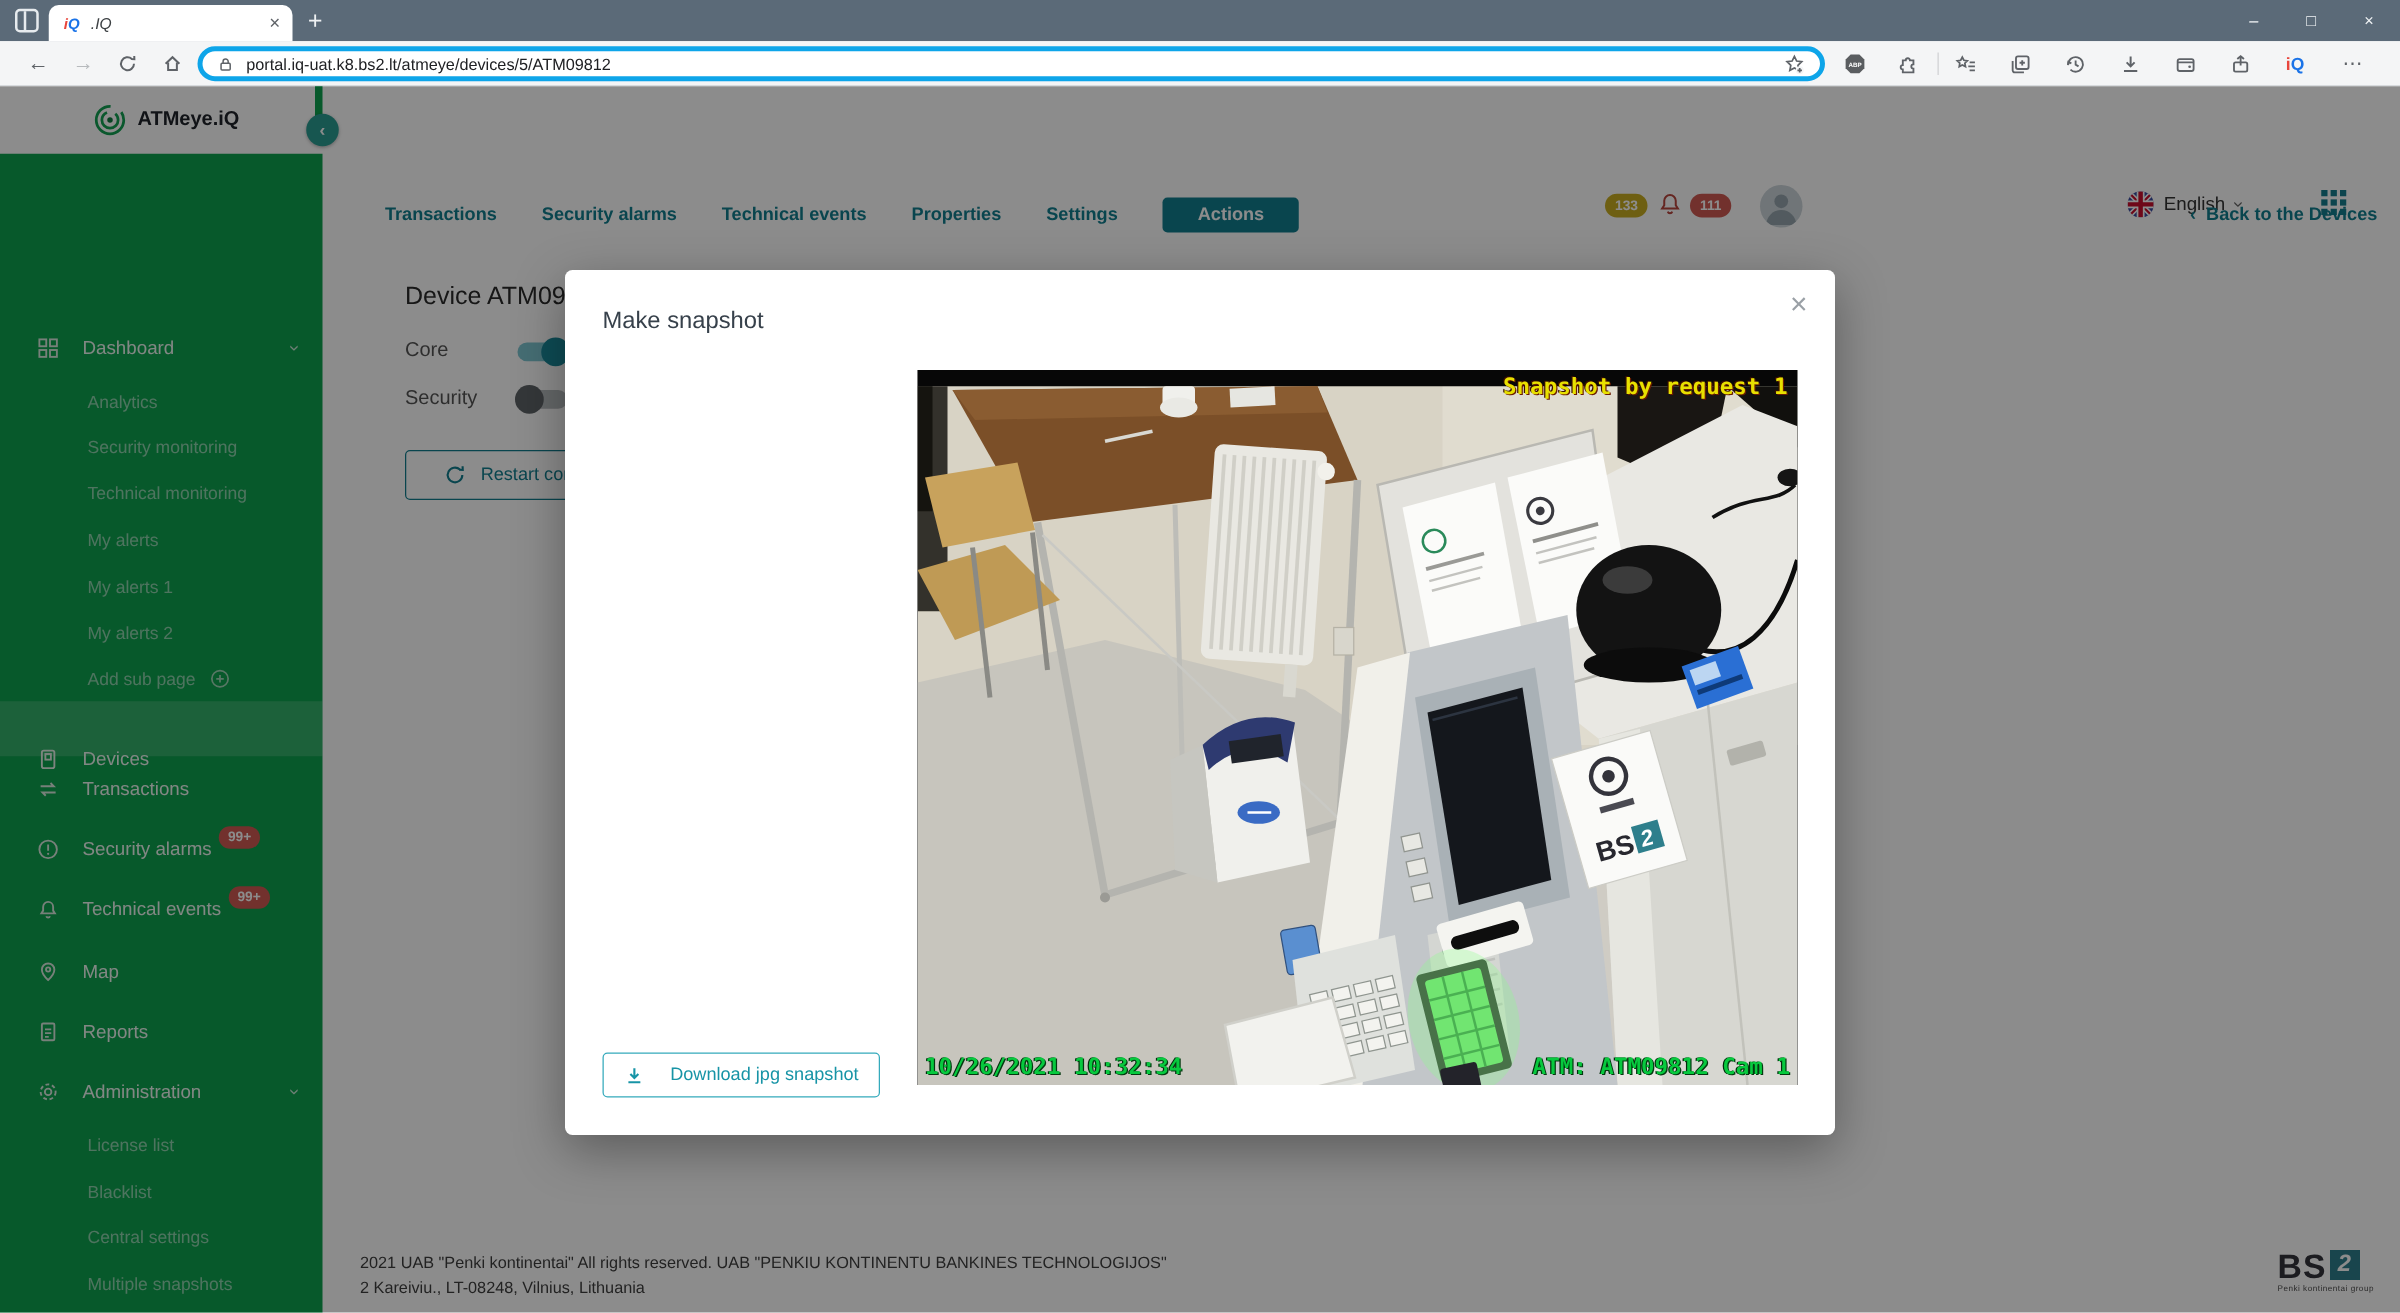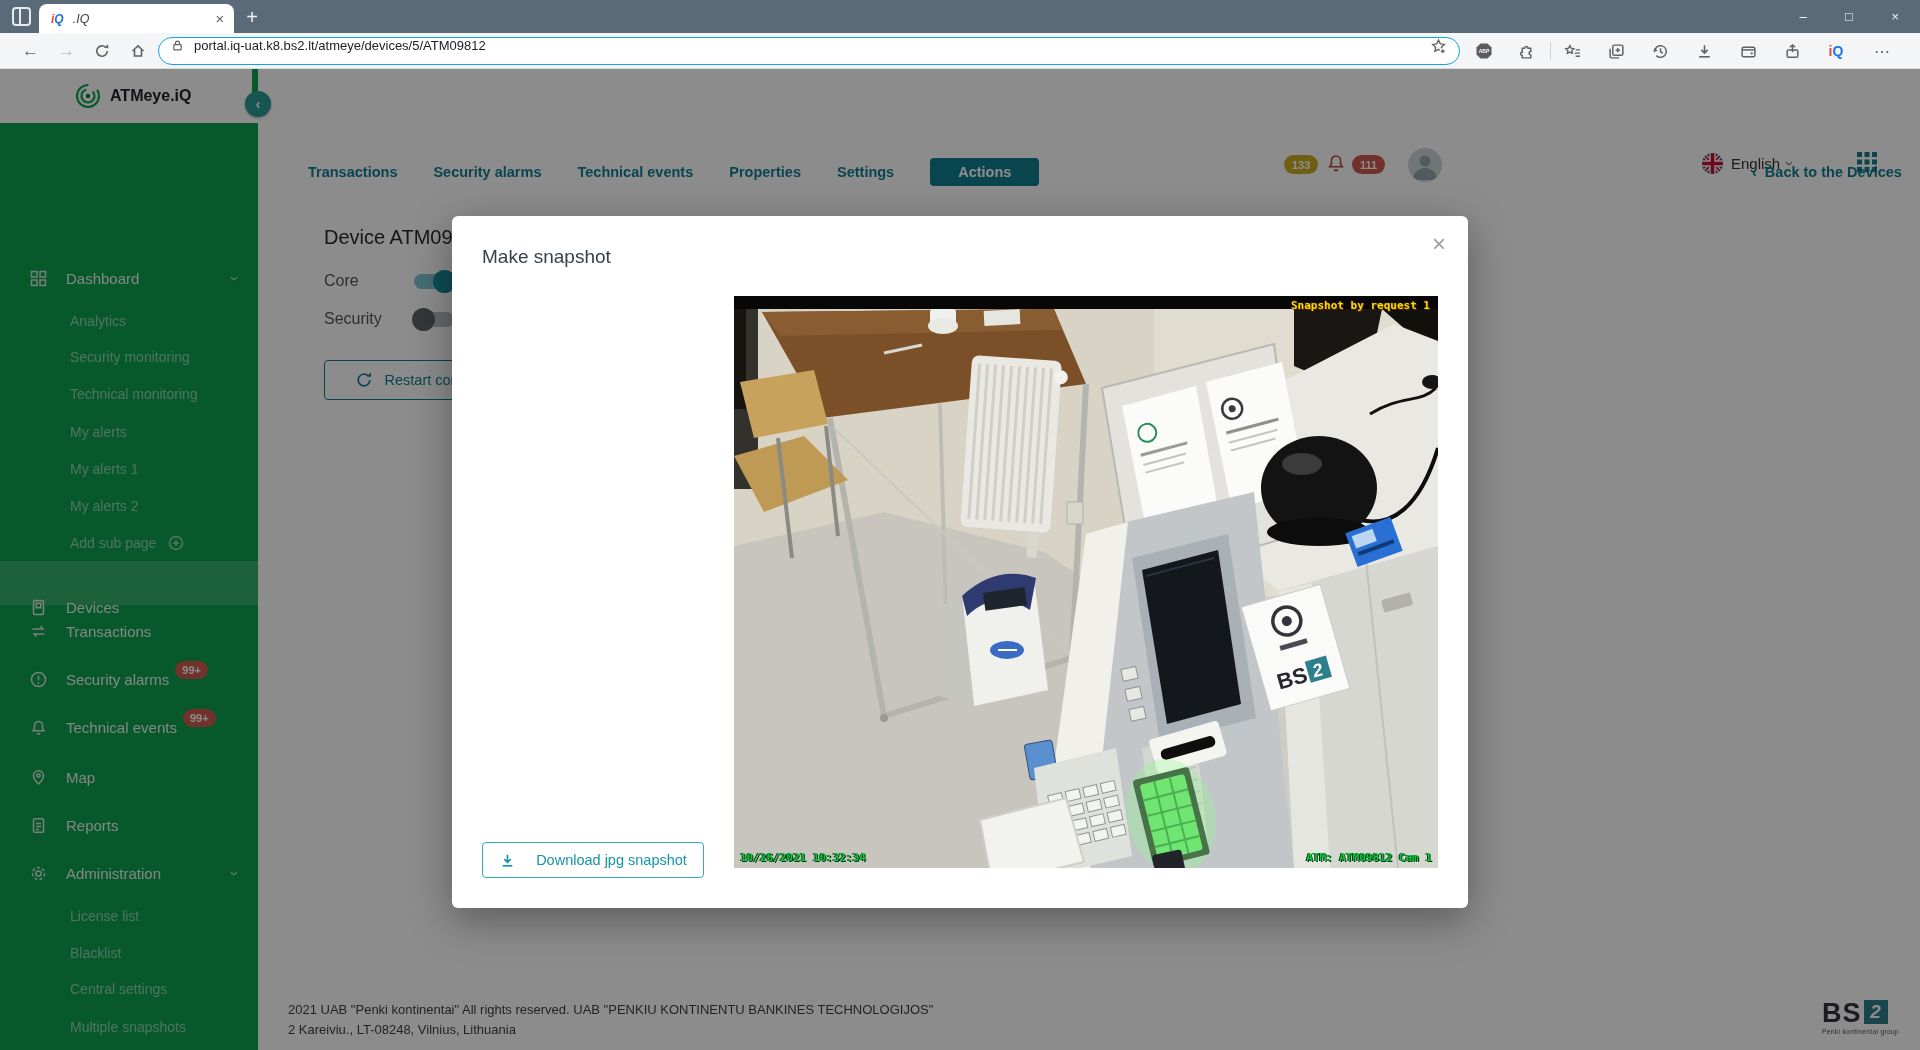--- a/index.html
+++ b/index.html
@@ -17,22 +17,22 @@
   .ws-icon:before{content:"";position:absolute;left:5px;top:0;width:2px;height:15px;background:#e7ebee;}
   .tab{position:absolute;left:39px;top:4px;width:195px;height:29px;background:#fff;border-radius:8px 8px 0 0;
     display:flex;align-items:center;padding:0 10px;}
   .favicon{font-weight:bold;font-size:12px;margin-left:2px;}
   .tab-title{font-size:12.5px;color:#3c4043;margin-left:9px;flex:1;}
   .tab-close{color:#5f6368;font-size:15px;cursor:default;}
   .newtab{position:absolute;left:246px;top:5px;color:#eef1f3;font-size:20px;line-height:24px;}
   .winbtn{position:absolute;top:0;width:44px;height:33px;color:#f0f3f5;font-size:13px;display:flex;align-items:center;justify-content:center;}
   .toolbar{position:absolute;left:0;top:33px;width:1920px;height:36px;background:var(--toolbar);border-bottom:1px solid #d7dadd;}
   .navic{position:absolute;top:9px;color:#5f6368;font-size:17px;line-height:18px;}
-  .urlbar{position:absolute;left:158px;top:4px;width:1302px;height:28px;background:#fff;border:1px solid #0ea5e9;border-radius:14px;
-    display:flex;padding:0 12px;}
+  .urlbar{position:absolute;left:158px;top:4px;width:1302px;height:28px;background:#fff;border:4px solid #0ea5e9;border-radius:14px;
+    display:flex;align-items:center;padding:0 12px;}
   .url{font-size:13px;color:#202124;margin-left:10px;flex:1;white-space:nowrap;overflow:hidden;}
   .extic{position:absolute;top:9px;width:20px;height:18px;color:#5f6368;display:flex;align-items:center;justify-content:center;}
   .extdiv{position:absolute;top:9px;width:1px;height:18px;background:#cfd1d4;}
 
   
   .appbar{position:absolute;left:0;top:69px;width:1920px;height:54px;background:#fff;}
   .pillbadge{height:19px;border-radius:10px;color:#fff;font-size:11px;font-weight:bold;
     display:inline-flex;align-items:center;padding:0 8px;}
   .avatar{position:absolute;width:34px;height:34px;border-radius:50%;background:#ccd5da;overflow:hidden;}
   .lang{position:absolute;top:84px;display:flex;align-items:center;gap:8px;font-size:15px;color:#333;}
@@ -80,21 +80,21 @@
 
   
   .modal{position:absolute;left:452px;top:216px;width:1016px;height:692px;background:#fff;border-radius:6px;
     box-shadow:0 12px 40px rgba(0,0,0,.35);z-index:60;}
   .mtitle{position:absolute;left:30px;top:30px;font-size:19px;color:#37414b;}
   .mclose{position:absolute;right:22px;top:14px;font-size:24px;color:#9aa0a6;}
   .camitem{position:absolute;left:30px;top:81px;width:224px;height:46px;background:#e2f5f8;border-left:4px solid #00a9c0;
     display:flex;align-items:center;}
   .camitem span{font-size:15px;font-weight:500;color:#263238;margin-left:14px;}
   .snap{position:absolute;left:282px;top:80px;width:704px;height:572px;background:#000;overflow:hidden;}
-  .overlaytext{position:absolute;font-family:"DejaVu Sans Mono",monospace;font-size:11px;font-weight:bold;white-space:nowrap;}
+  .overlaytext{position:absolute;font-family:"DejaVu Sans Mono",monospace;font-size:18px;font-weight:bold;white-space:nowrap;}
   .oy{color:#e8e000;text-shadow:1px 1px 0 #6b1c00,-1px -1px 0 #3a0e00;}
   .og{color:#07c93e;text-shadow:1px 1px 0 #043a10,-1px 0 0 #032b0c;}
   .dlbtn{position:absolute;left:30px;top:626px;width:222px;height:36px;border:1px solid #35aabc;border-radius:4px;
     color:#1794a6;font-size:14.5px;display:flex;align-items:center;justify-content:center;gap:20px;background:#fff;}
 </style>
 </head>
 <body>
 
 <div class="tabstrip">
   <div class="ws-icon"></div>

